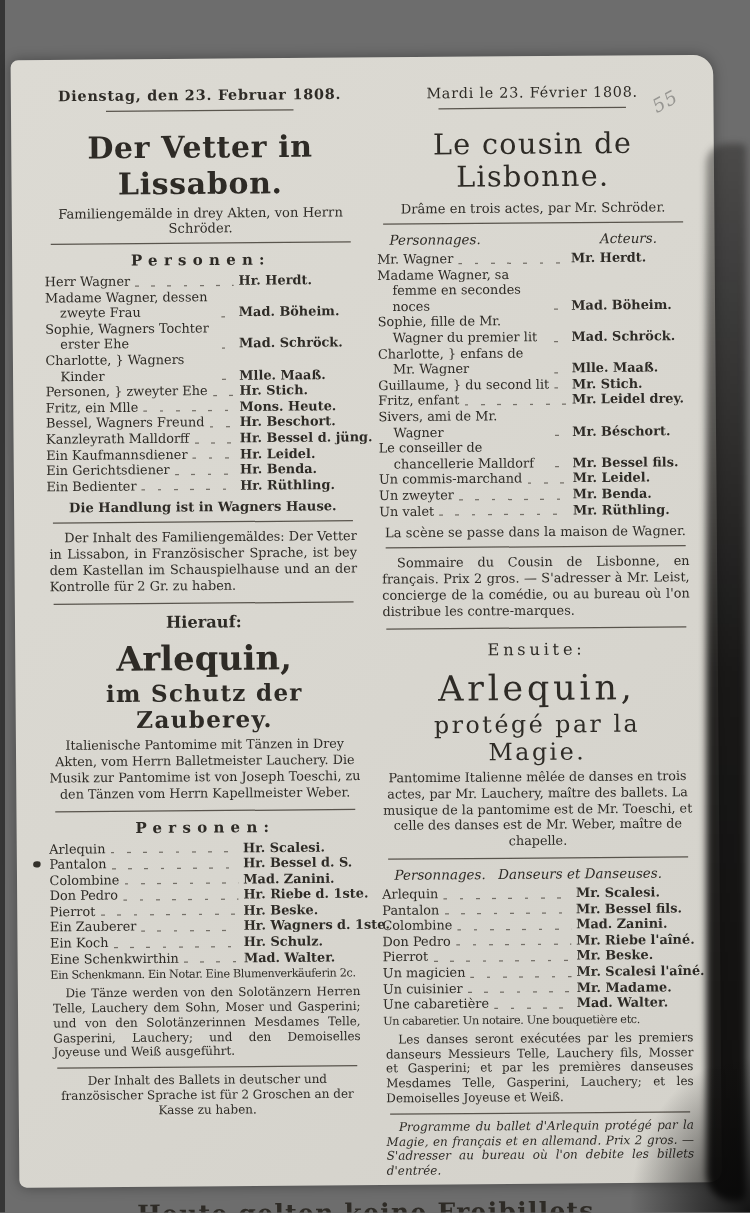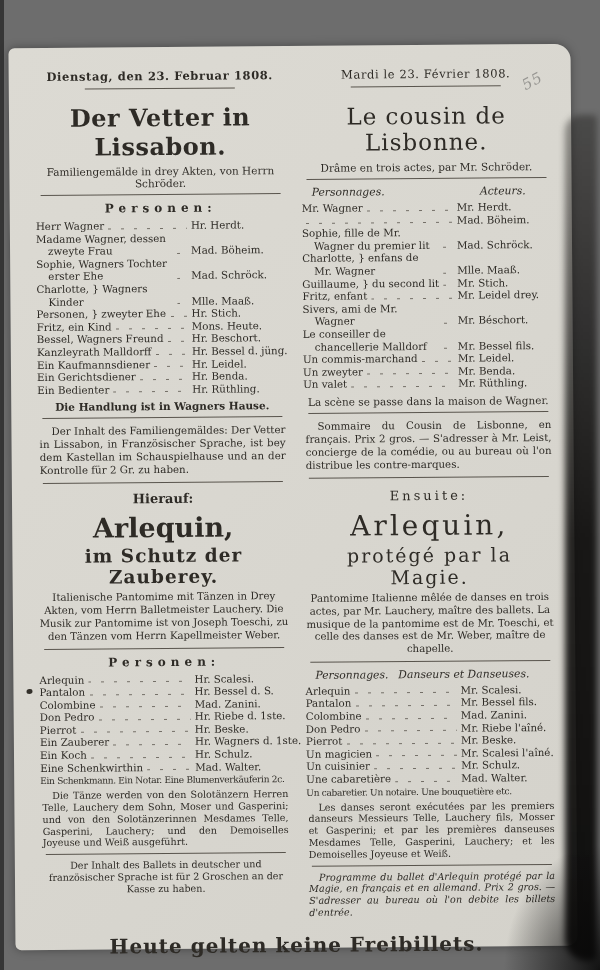--- a/index.html
+++ b/index.html
@@ -24,21 +24,21 @@
   .title-g{font-size:24px;font-weight:bold;text-align:center;margin:14px 0 4px;letter-spacing:.5px;}
   .title-f{font-size:23px;text-align:center;margin:16px 0 6px;letter-spacing:1px;}
   .subtitle{font-size:10.5px;text-align:center;margin:2px 0 4px;}
   .cast-header{text-align:center;font-size:12px;letter-spacing:5px;margin:6px 0 4px;font-weight:bold;}
   .cast-cols{display:flex;justify-content:space-between;font-style:italic;font-size:10.8px;
     margin:6px 0 3px;padding:0 26px 0 10px;}
   .cast-row{display:flex;align-items:flex-end;font-size:10.3px;line-height:12.6px;}
   .cast-row .role{padding-left:12px;text-indent:-12px;}
   .cast-row .leader{flex:1;min-width:10px;height:1px;margin:0 4px 3px;
     background:repeating-linear-gradient(90deg,rgba(62,56,48,.65) 0 3px,transparent 3px 13px);}
-  .cast-row .actor{white-space:nowrap;width:95px;flex-shrink:0;}
+  .cast-row .actor{white-space:nowrap;width:95px;flex-shrink:0;font-weight:bold;}
   .setting{text-align:center;font-size:10.5px;margin:5px 0 3px;font-weight:bold;}
   .f .setting{font-weight:normal;}
   .summary{font-size:10.3px;text-align:justify;line-height:13px;margin:6px 2px;text-indent:12px;}
   .leadin-g{text-align:center;font-size:13px;font-weight:bold;margin:8px 0 0;}
   .leadin-f{text-align:center;font-size:13px;letter-spacing:3px;margin:10px 0 0;}
   .ballet1-g{font-size:27px;font-weight:bold;text-align:center;margin:6px 0 0;}
   .ballet2-g{font-size:18.5px;font-weight:bold;text-align:center;margin:2px 0 4px;letter-spacing:1px;}
   .ballet1-f{font-size:28px;text-align:center;margin:6px 0 0;letter-spacing:3px;}
   .ballet2-f{font-size:19px;text-align:center;margin:2px 0 4px;letter-spacing:2px;}
   .ballet-sub{font-size:10.2px;text-align:center;line-height:12.8px;margin:3px 0 4px;}
@@ -106,21 +106,21 @@
               <span class="actor">Mlle. Maaß.</span>
             </div>
 
             <div class="cast-row">
               <span class="role">Personen, } zweyter Ehe</span>
               <span class="leader"></span>
               <span class="actor">Hr. Stich.</span>
             </div>
 
             <div class="cast-row">
-              <span class="role">Fritz, ein Kind</span>
+              <span class="role">Fritz, ein Mlle</span>
               <span class="leader"></span>
               <span class="actor">Mons. Heute.</span>
             </div>
 
             <div class="cast-row">
               <span class="role">Bessel, Wagners Freund</span>
               <span class="leader"></span>
               <span class="actor">Hr. Beschort.</span>
             </div>
 
@@ -232,20 +232,21 @@
         </div>
         <div class="cast">
 
             <div class="cast-row">
               <span class="role">Mr. Wagner</span>
               <span class="leader"></span>
               <span class="actor">Mr. Herdt.</span>
             </div>
 
             <div class="cast-row">
+              <span class="role">Madame Wagner, sa femme en secondes noces</span>
               <span class="leader"></span>
               <span class="actor">Mad. Böheim.</span>
             </div>
 
             <div class="cast-row">
               <span class="role">Sophie, fille de Mr. Wagner du premier lit</span>
               <span class="leader"></span>
               <span class="actor">Mad. Schröck.</span>
             </div>
 
@@ -347,21 +348,21 @@
 
             <div class="cast-row">
               <span class="role">Un magicien</span>
               <span class="leader"></span>
               <span class="actor">Mr. Scalesi l'aîné.</span>
             </div>
 
             <div class="cast-row">
               <span class="role">Un cuisinier</span>
               <span class="leader"></span>
-              <span class="actor">Mr. Schulz.</span>
+              <span class="actor">Mr. Madame.</span>
             </div>
 
             <div class="cast-row">
               <span class="role">Une cabaretière</span>
               <span class="leader"></span>
               <span class="actor">Mad. Walter.</span>
             </div>
           </div>
         <div class="extras">Un cabaretier. Un notaire. Une bouquetière etc.</div>
         <p class="dancers">Les danses seront exécutées par les premiers danseurs Messieurs Telle, Lauchery fils, Mosser et Gasperini; et par les premières danseuses Mesdames Telle, Gasperini, Lauchery; et les Demoiselles Joyeuse et Weiß.</p>

